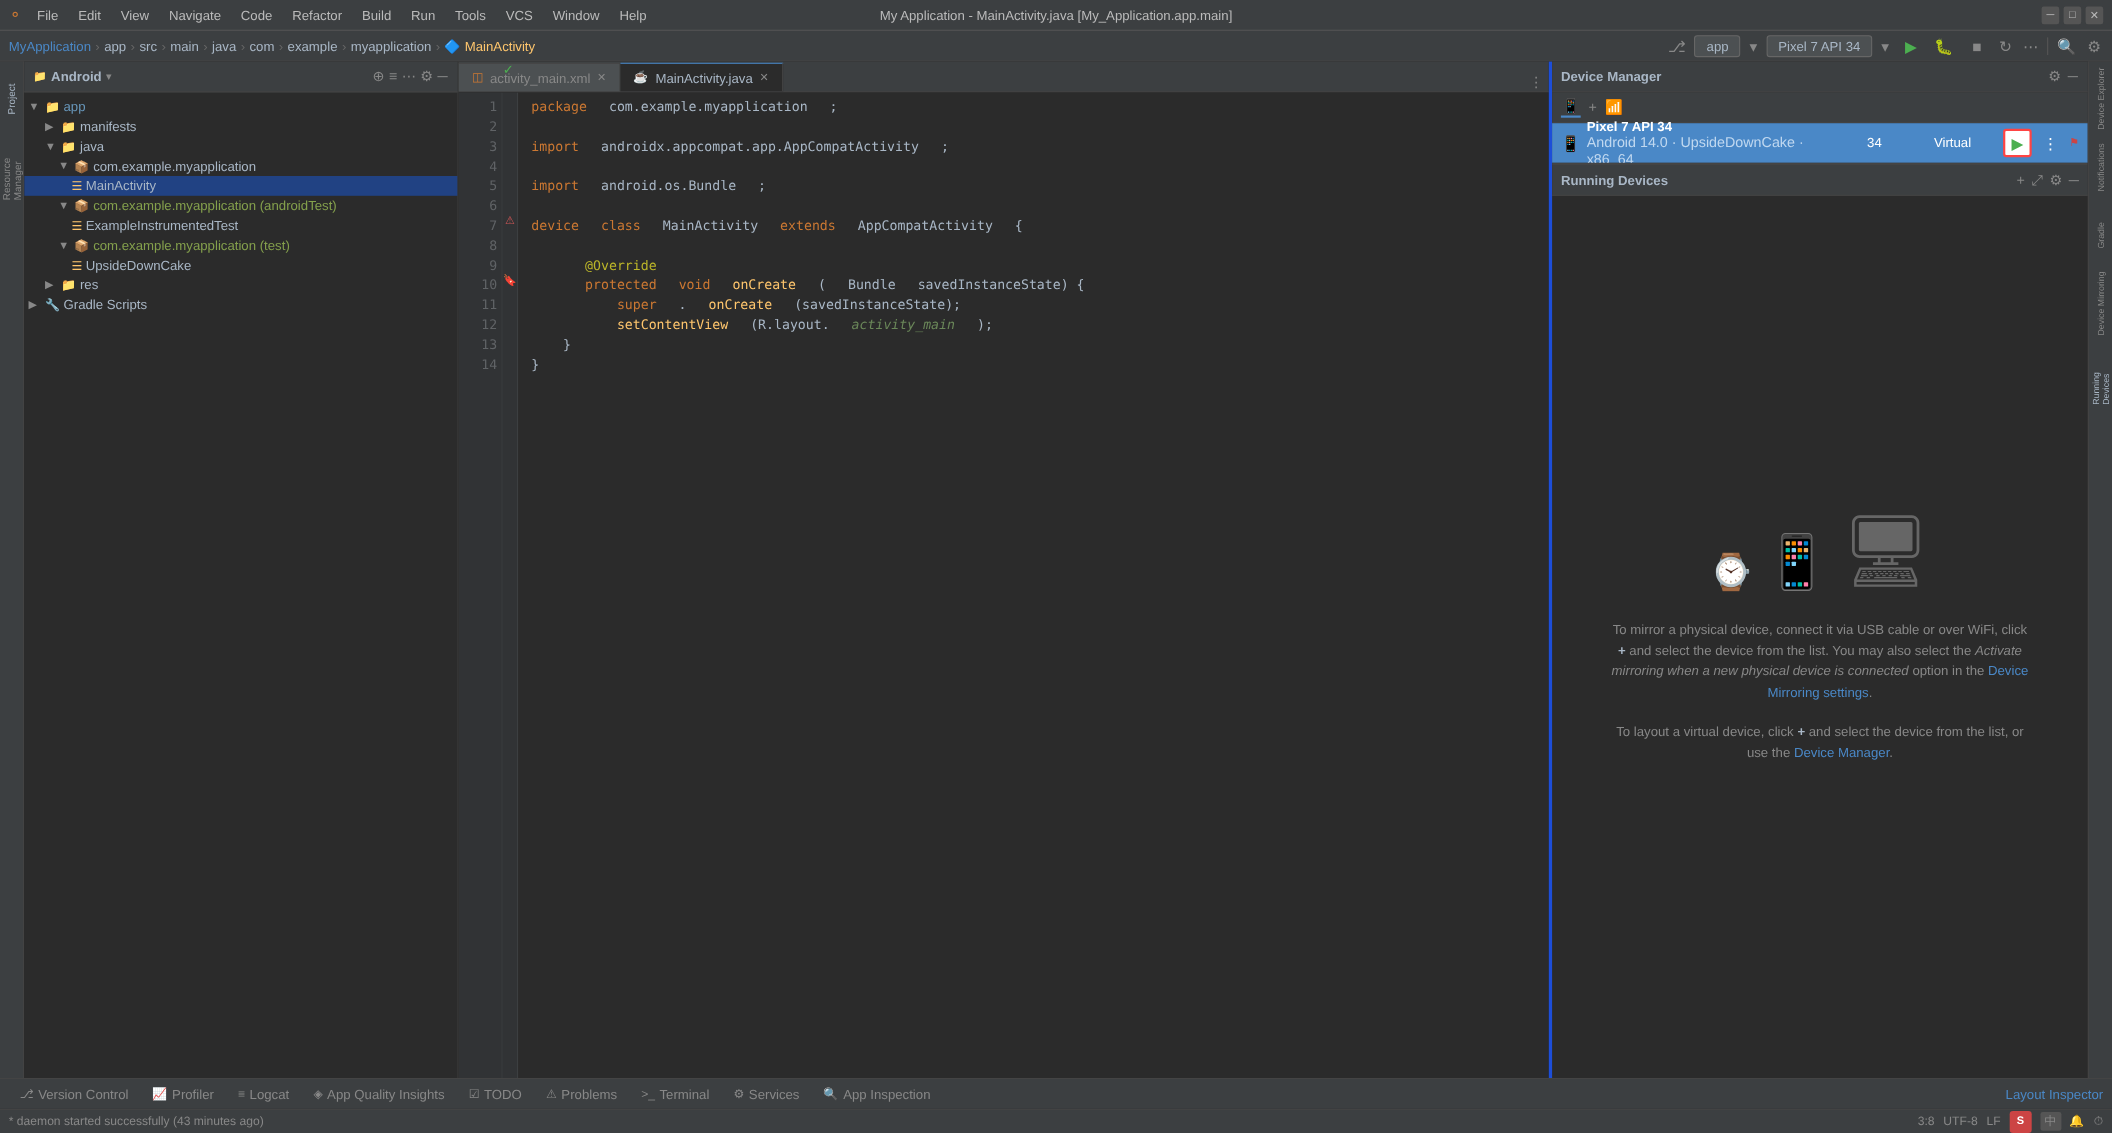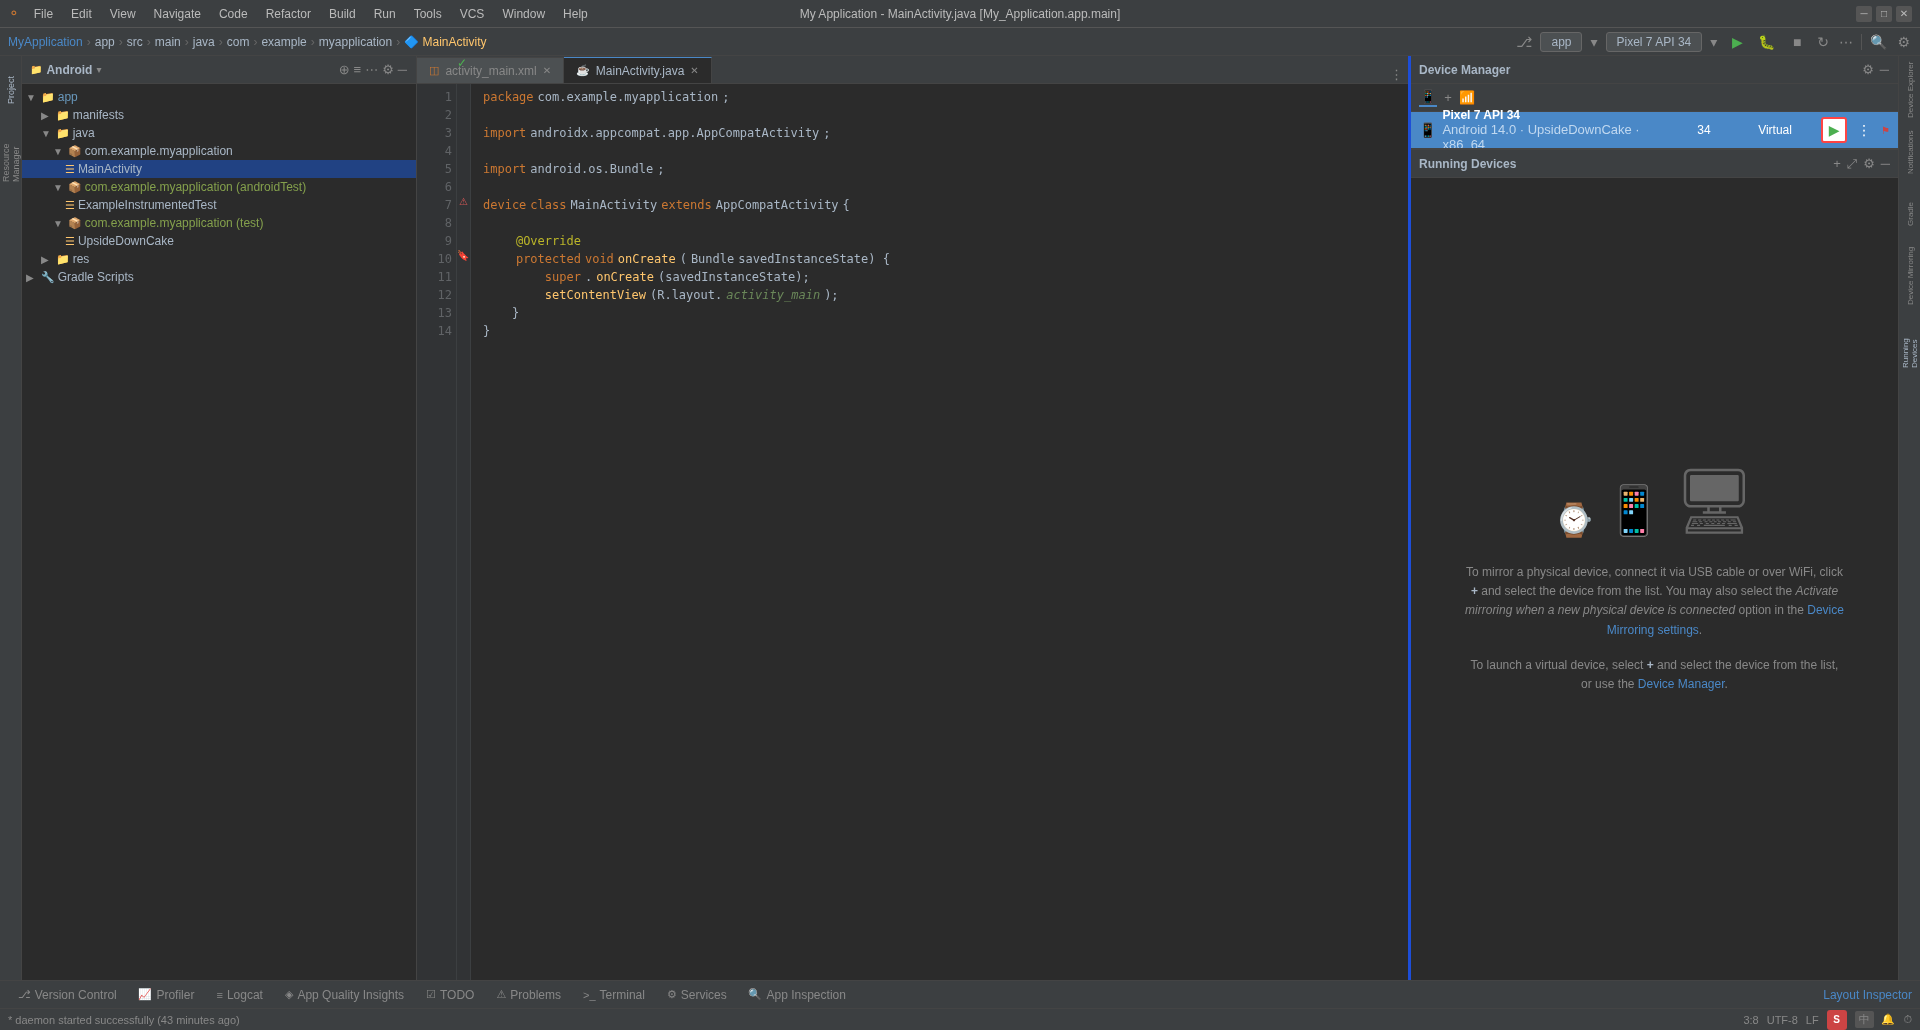--- a/index.html
+++ b/index.html
@@ -253,21 +253,21 @@
       padding: 4px 12px;
       font-family: 'Consolas', monospace;
       font-size: 12px;
       line-height: 18px;
       overflow: auto;
       color: #a9b7c6;
     }
     .code-line {
       display: flex;
       align-items: center;
-      gap: 4px;
+      gap: 20px;
       white-space: pre;
     }
     .kw { color: #cc7832; }
     .fn { color: #ffc66d; }
     .cls { color: #a9b7c6; }
     .pkg { color: #a9b7c6; }
     .annotation { color: #bbb529; }
 
     
     #right-panel {
@@ -767,21 +767,21 @@
         </div>
         <div class="rd-description">
           <span>To mirror a physical device, connect it via USB cable or over WiFi, click</span>
           <span style="font-weight:bold;color:#a9b7c6;"> + </span>
           <span>and select the device from the list. You may also select the</span>
           <em>Activate mirroring when a new physical device is connected</em>
           <span>option in the</span>
           <a class="rd-link">Device Mirroring settings</a><span>.</span>
         </div>
         <div class="rd-description">
-          <span>To launch a virtual device, select</span>
+          <span>To layout a virtual device, click</span>
           <span style="font-weight:bold;color:#a9b7c6;"> + </span>
           <span>and select the device from the list, or use the</span>
           <a class="rd-link">Device Manager</a><span>.</span>
         </div>
       </div>
     </div>
   </div>
 
   <div id="right-sidebar">
     <div class="sidebar-icon" style="font-size:8px;">Device Explorer</div>

